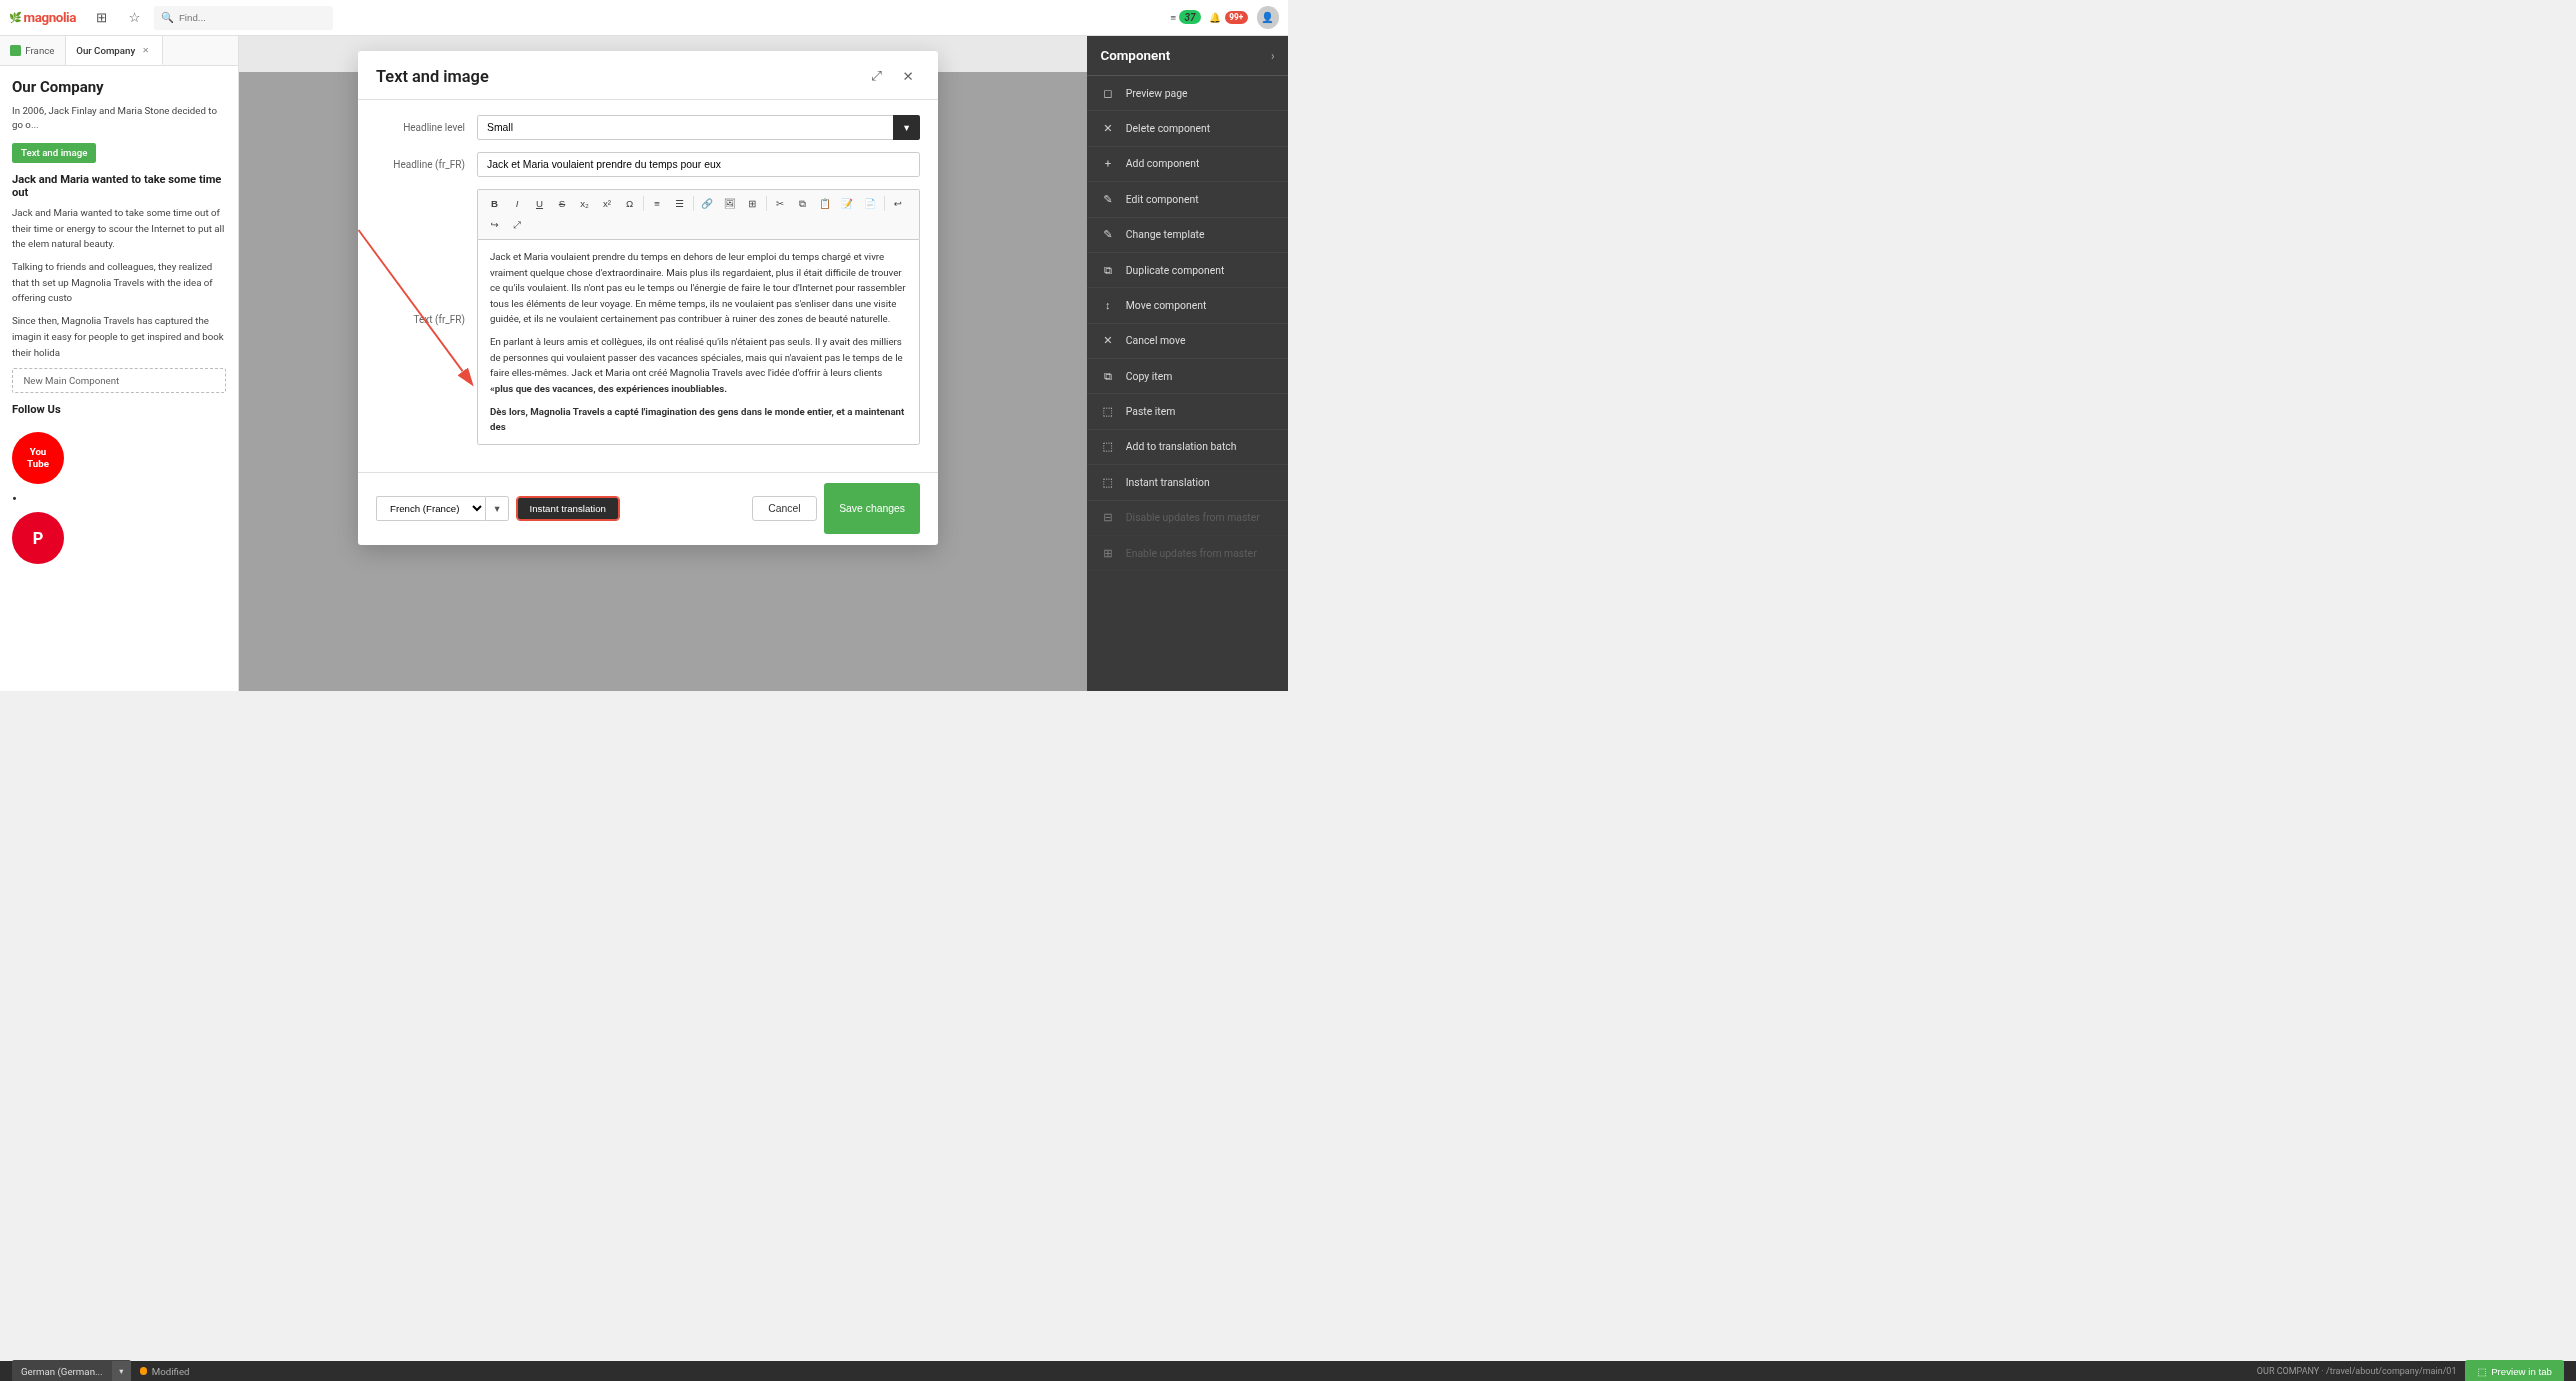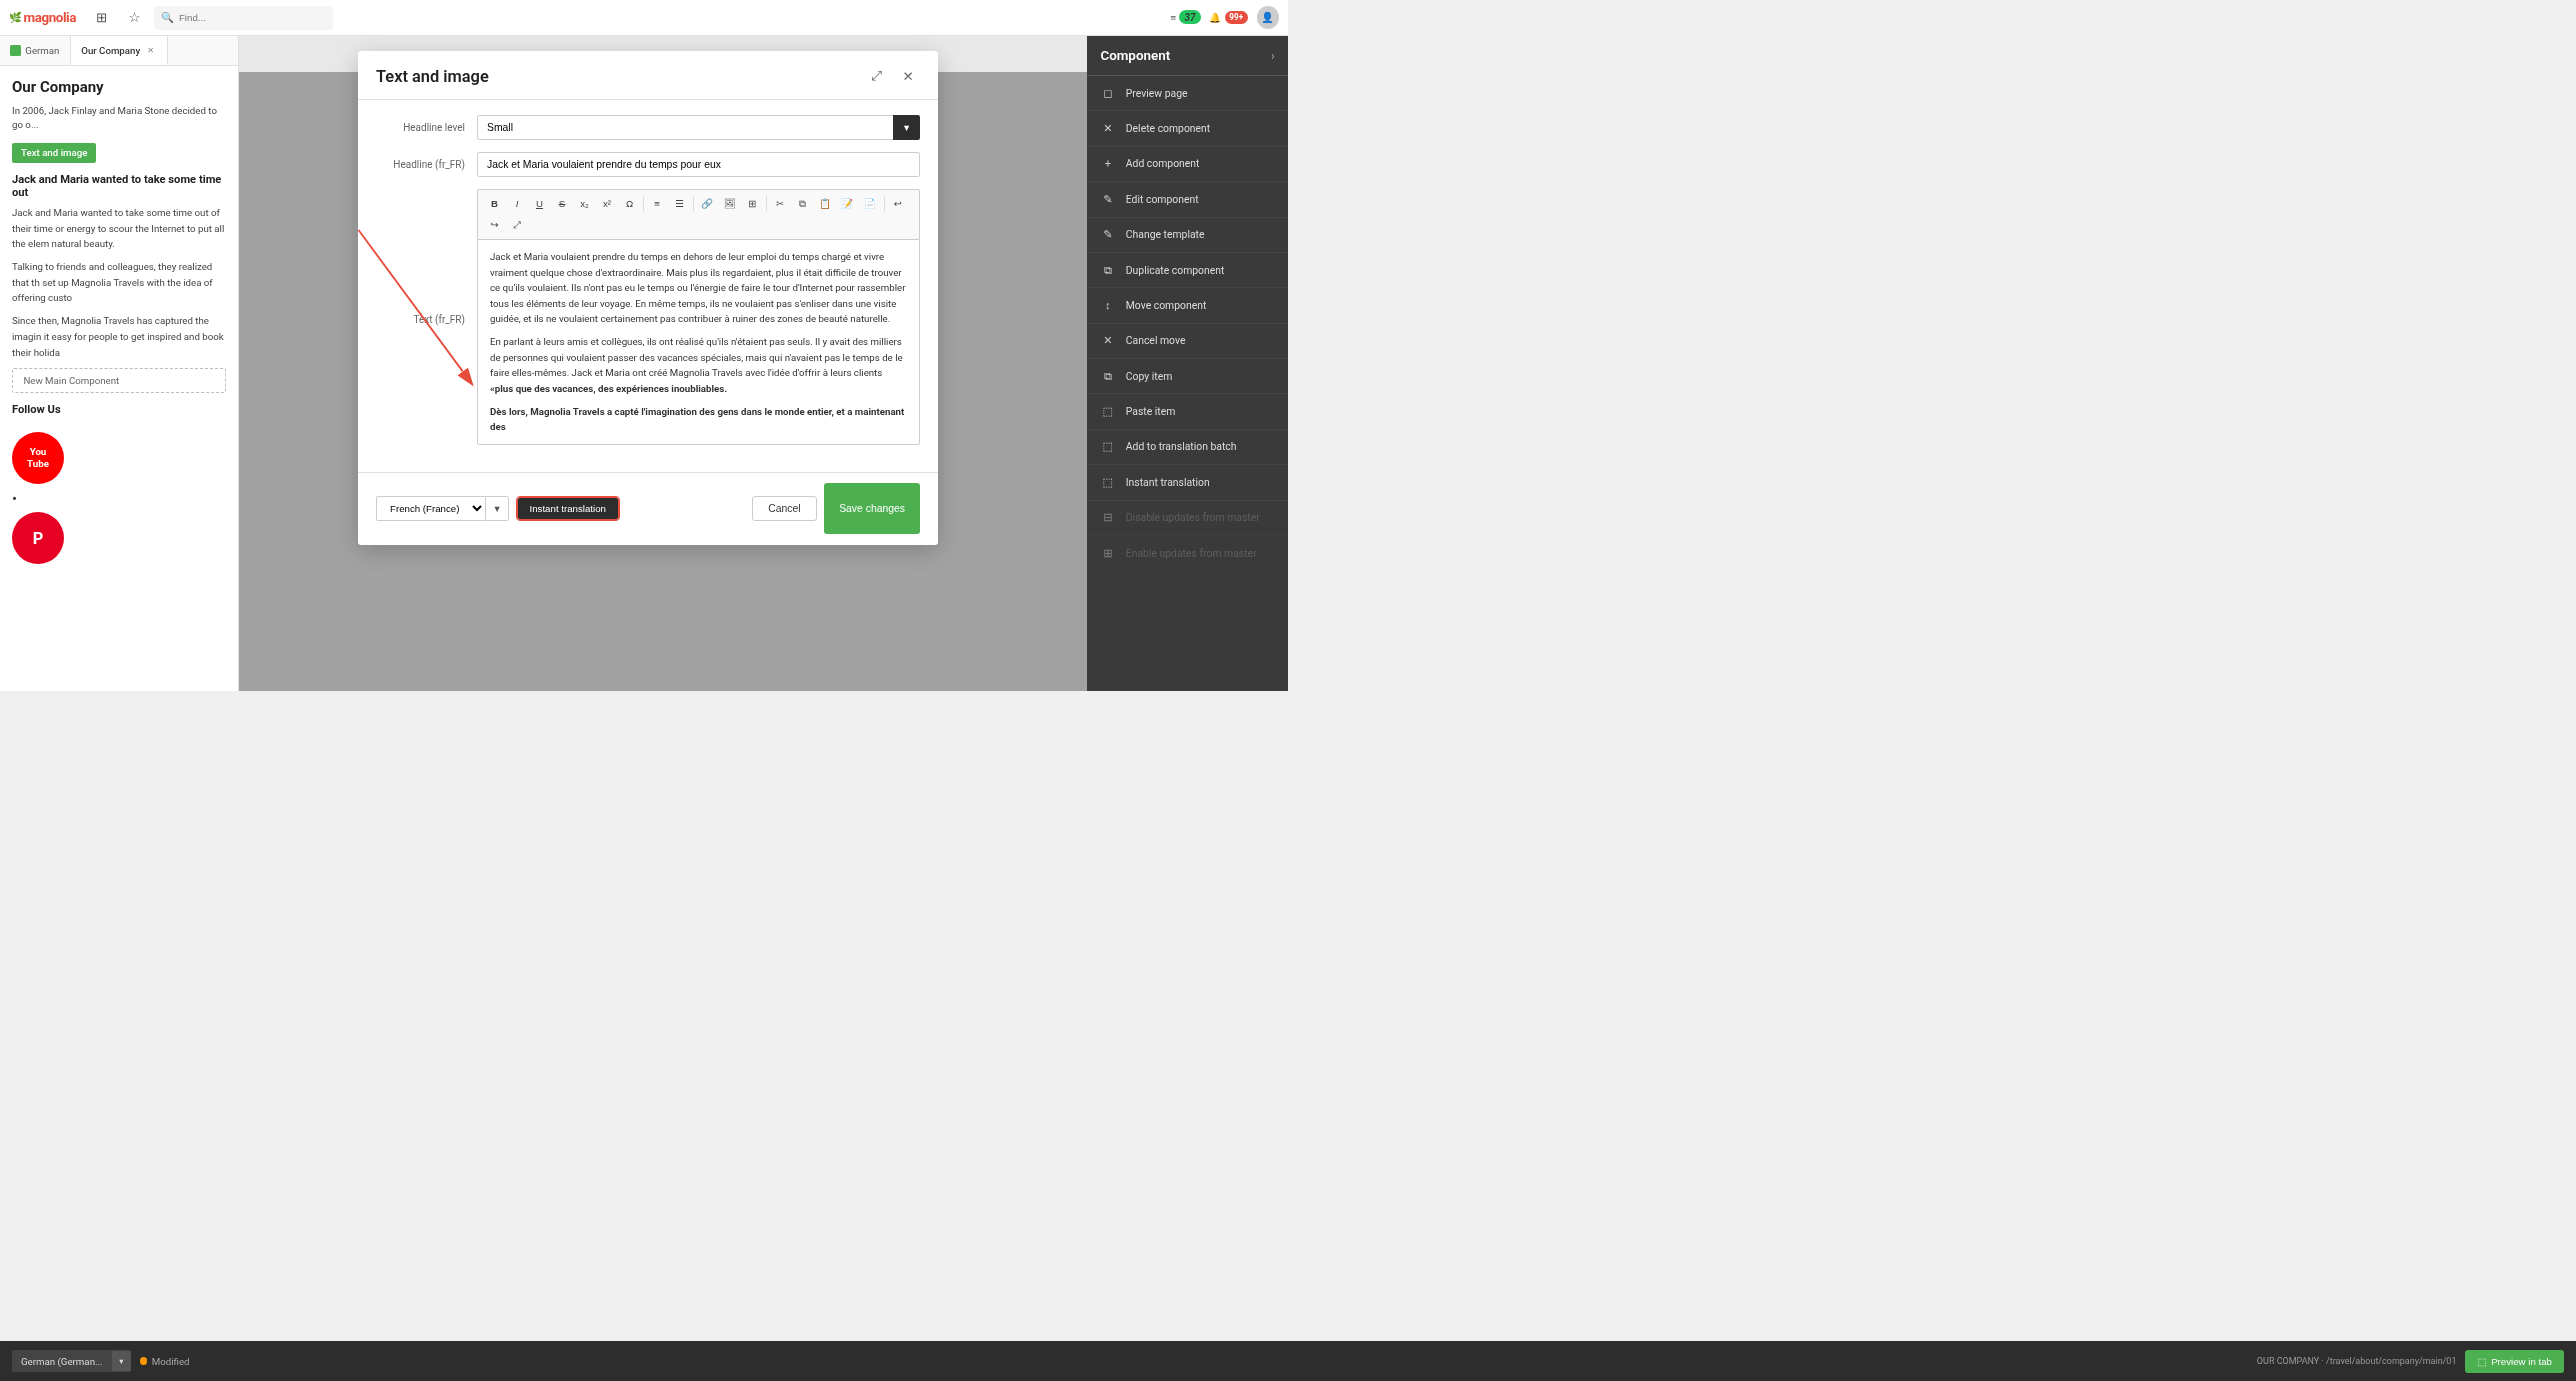--- a/index.html
+++ b/index.html
@@ -95,21 +95,21 @@
     .right-panel-title { color: #fff; font-size: 13.4px; font-weight: 600; flex: 1; }
     .right-panel-expand { color: #aaa; cursor: pointer; font-size: 12px; }
     .right-panel-items { flex: 1; overflow-y: auto; }
     .panel-item { display: flex; align-items: center; padding: 9.7px 13.4px; cursor: pointer; gap: 10.4px; border-bottom: 0.7px solid #444; }
     .panel-item.disabled { opacity: 0.45; cursor: default; }
     .panel-item-icon { width: 15px; height: 15px; display: flex; align-items: center; justify-content: center; flex-shrink: 0; color: #ccc; font-size: 11.2px; }
     .panel-item-label { font-size: 10.4px; color: #ddd; }
     .panel-item.disabled .panel-item-label { color: #888; }
 
     
-    .bottom-bar { position: absolute; bottom: 0; left: 0; right: 0; height: 40px; background: #2d2d2d; display: flex; align-items: center; padding: 0 12px; gap: 9px; z-index: 80; }
+    .bottom-bar { position: absolute; bottom: 0; left: 0; right: 0; height: 20px; background: #2d2d2d; display: flex; align-items: center; padding: 0 12px; gap: 9px; z-index: 80; }
     .lang-picker { display: flex; align-items: center; background: #444; border-radius: 2.2px; overflow: hidden; }
     .lang-picker-text { padding: 5.2px 9px; color: #ddd; font-size: 9.7px; }
     .lang-picker-arrow { padding: 5.2px 7.5px; background: #555; color: #ddd; cursor: pointer; font-size: 8.2px; }
     .modified-badge { display: flex; align-items: center; gap: 4.5px; color: #aaa; font-size: 9.7px; }
     .modified-dot { width: 7.5px; height: 7.5px; border-radius: 50%; background: #ff9800; }
     .bottom-spacer { flex: 1; }
     .bottom-path { color: #999; font-size: 9px; }
     .preview-tab-btn { background: #4caf50; color: #fff; border: none; border-radius: 3px; padding: 6px 12px; font-size: 9.7px; font-weight: 500; cursor: pointer; display: flex; align-items: center; gap: 4.5px; }
 
     
@@ -148,21 +148,21 @@
   </div>
 </div>
 
 <div class="main-layout">
 
   <div class="page-area">
 
     <div class="tab-bar">
       <div class="tab">
         <span class="tab-icon"></span>
-        <span>German</span>
+        <span>France</span>
       </div>
       <div class="tab active">
         <span>Our Company</span>
         <span class="tab-close">✕</span>
       </div>
     </div>
 
     <div class="page-content">
       <div class="page-title">Our Company</div>
       <div class="page-intro">In 2006, Jack Finlay and Maria Stone decided to go o...</div>

